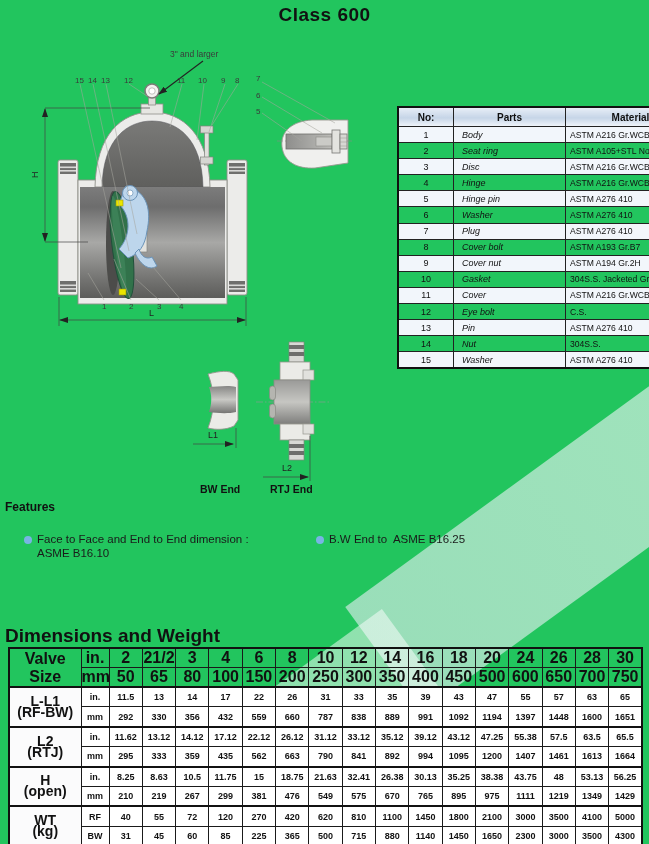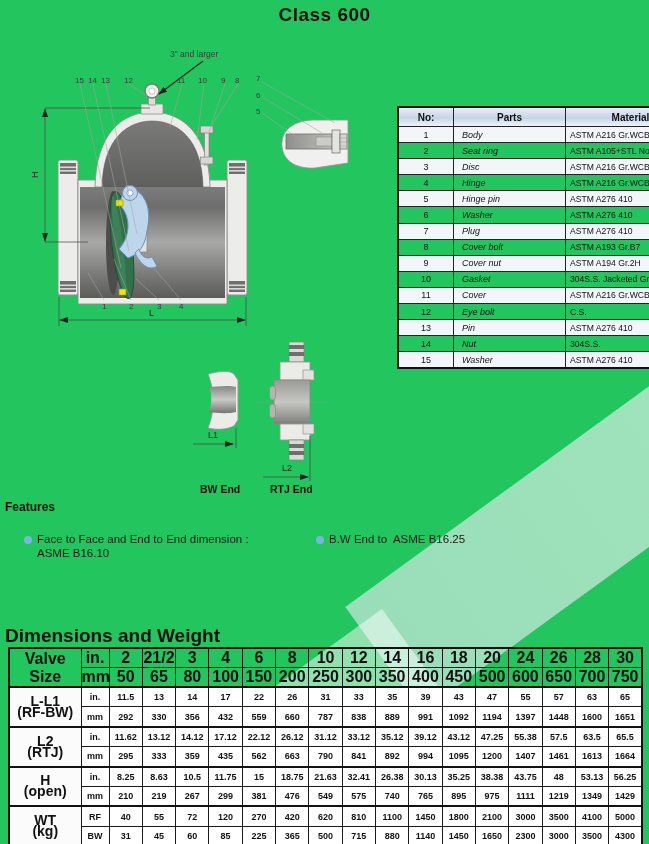--- a/index.html
+++ b/index.html
@@ -501,21 +501,21 @@
           <tr>
             <td class="unit">mm</td>
             <td>210</td>
             <td>219</td>
             <td>267</td>
             <td>299</td>
             <td>381</td>
             <td>476</td>
             <td>549</td>
             <td>575</td>
-            <td>740</td>
+            <td>670</td>
             <td>765</td>
             <td>895</td>
             <td>975</td>
             <td>1111</td>
             <td>1219</td>
             <td>1349</td>
             <td>1429</td>
           </tr>
           <tr class="sec">
             <th class="rowlab" rowspan="2">WT

